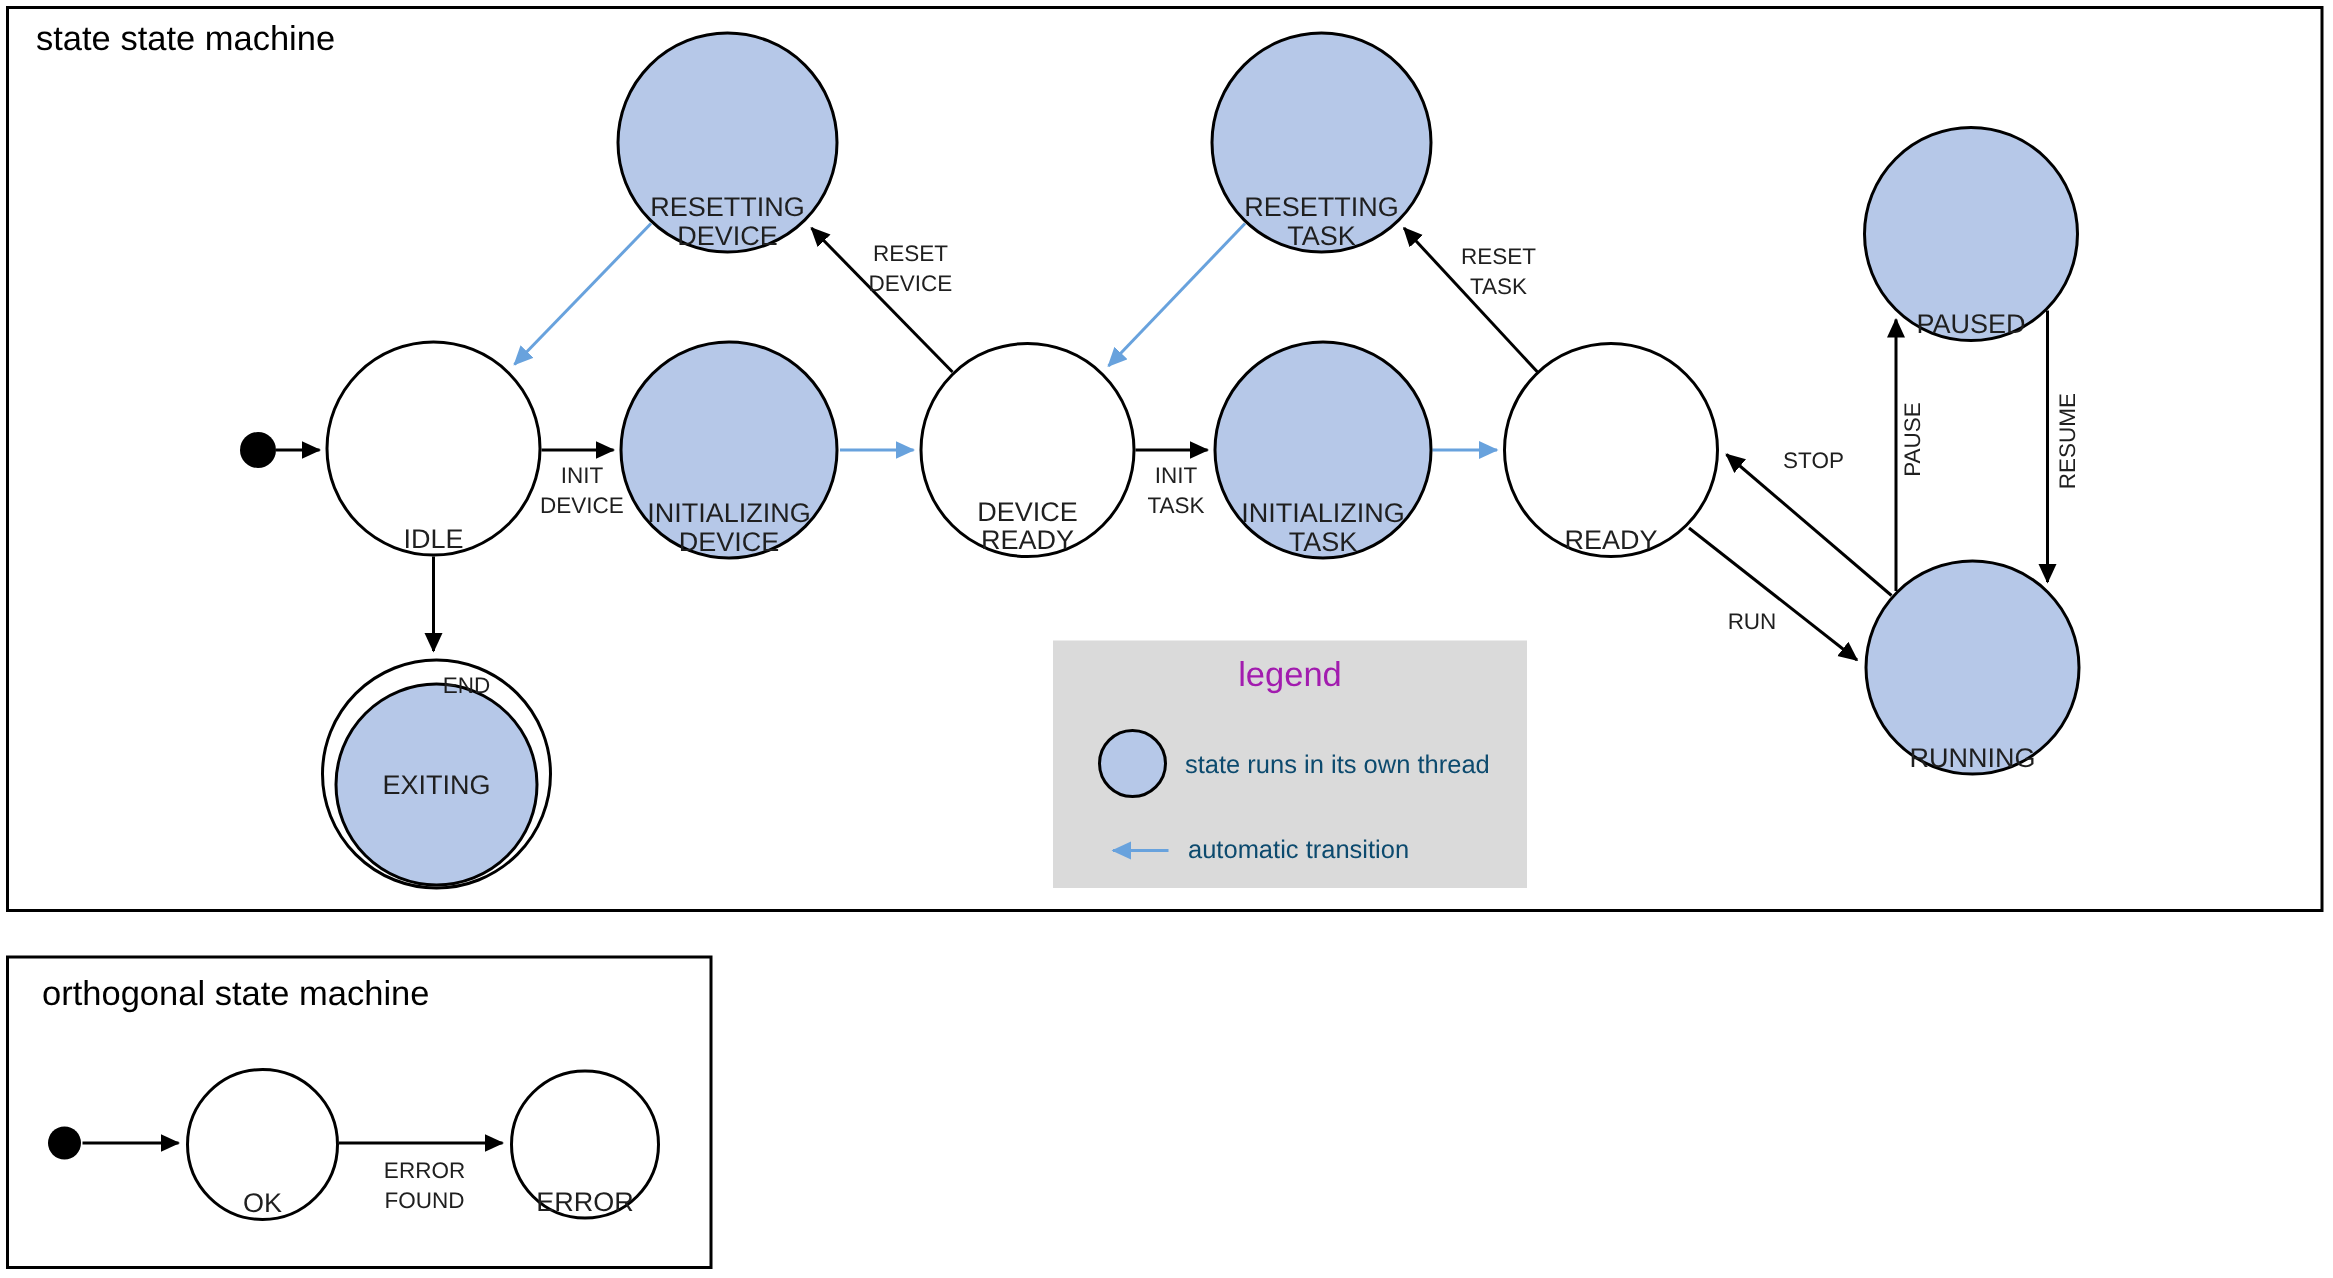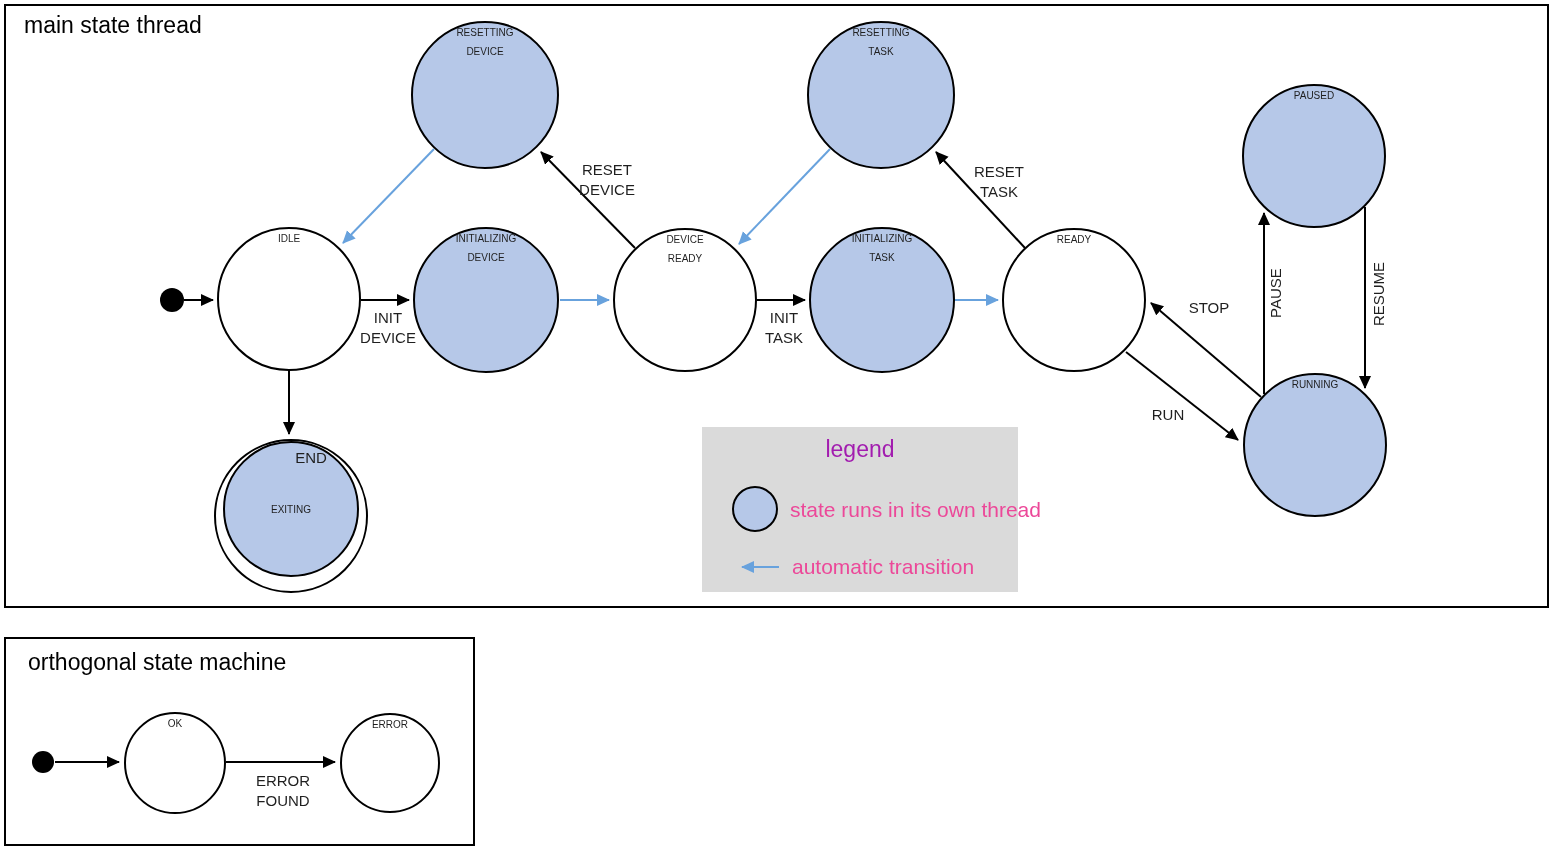--- a/index.html
+++ b/index.html
@@ -14,22 +14,22 @@
   .box-title {
     position:absolute; font-size:23px; color:#000; z-index:3; white-space:nowrap;
   }
   svg.overlay { position:absolute; left:0; top:0; z-index:1; }
   svg.overlay line { stroke:var(--line-color); stroke-width:2; }
   svg.overlay line.auto { stroke:var(--auto-color); }
   .mk-black { fill:var(--line-color); }
   .mk-auto  { fill:var(--auto-color); }
   .state {
     position:absolute; border:2.5px solid #000; border-radius:50%;
-    display:flex; flex-direction:column; align-items:center; justify-content:flex-start;
-    text-align:center; font-size:10px; line-height:19px; color:#1f1f1f;
+    display:flex; flex-direction:column; align-items:center; justify-content:flex-end;
+    text-align:center; font-size:18px; line-height:19px; color:#1f1f1f;
     box-sizing:border-box; background:#fff; z-index:2; white-space:nowrap;
   }
   .state.threaded { background:var(--state-fill); }
   .state.final { padding:0; }
   .final-inner {
     border:2.5px solid #000; border-radius:50%; background:var(--state-fill);
     width:136px; height:136px; display:flex; align-items:center; justify-content:center;
     box-sizing:border-box;
   }
   .dot {
@@ -47,33 +47,33 @@
   .legend-title {
     position:absolute; left:860px; top:436px; transform:translateX(-50%);
     font-size:23px; color:#a21caf; z-index:3;
   }
   .legend-sample-circle {
     position:absolute; left:732px; top:486px; width:46px; height:46px;
     border:2.5px solid #000; border-radius:50%; background:var(--state-fill);
     box-sizing:border-box; z-index:2;
   }
   .legend-item-label {
-    position:absolute; transform:translateY(-50%); font-size:21px; color:#ec4899;
+    position:absolute; transform:translateY(-50%); font-size:17px; color:#0c4a6e;
     z-index:3; white-space:nowrap;
   }
 </style>
 </head>
 <body>
 
 <div class="canvas">
 
   <div class="frame" style="left:4px; top:4px; width:1545px; height:604px;"></div>
   <div class="frame" style="left:4px; top:637px; width:471px; height:209px;"></div>
 
-  <div class="box-title" style="left:24px; top:12px;">main state thread</div>
+  <div class="box-title" style="left:24px; top:12px;">state state machine</div>
   <div class="box-title" style="left:28px; top:649px;">orthogonal state machine</div>
 
   <div class="legend-box"></div>
   <div class="legend-title">legend</div>
   <div class="legend-sample-circle"></div>
   <div class="legend-item-label" style="left:790px; top:510px;">state runs in its own thread</div>
   <div class="legend-item-label" style="left:792px; top:567px;">automatic transition</div>
 
   <svg class="overlay" width="1555" height="852">
     <defs>

